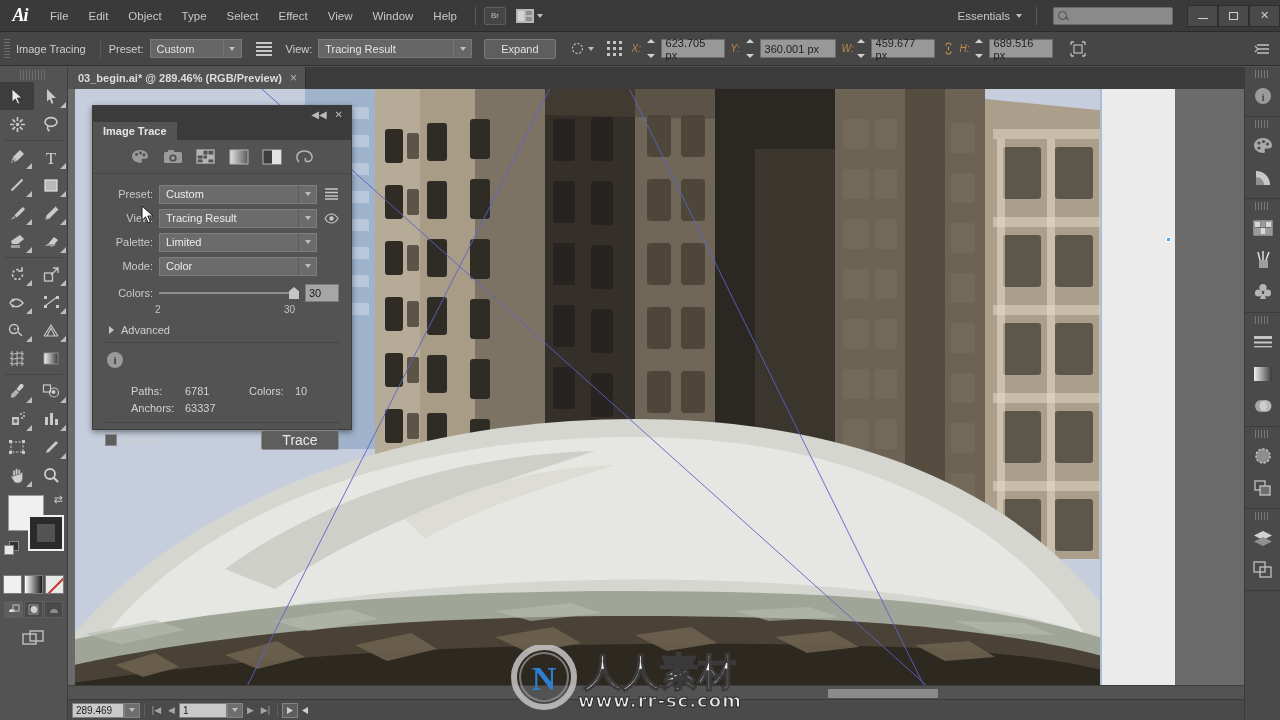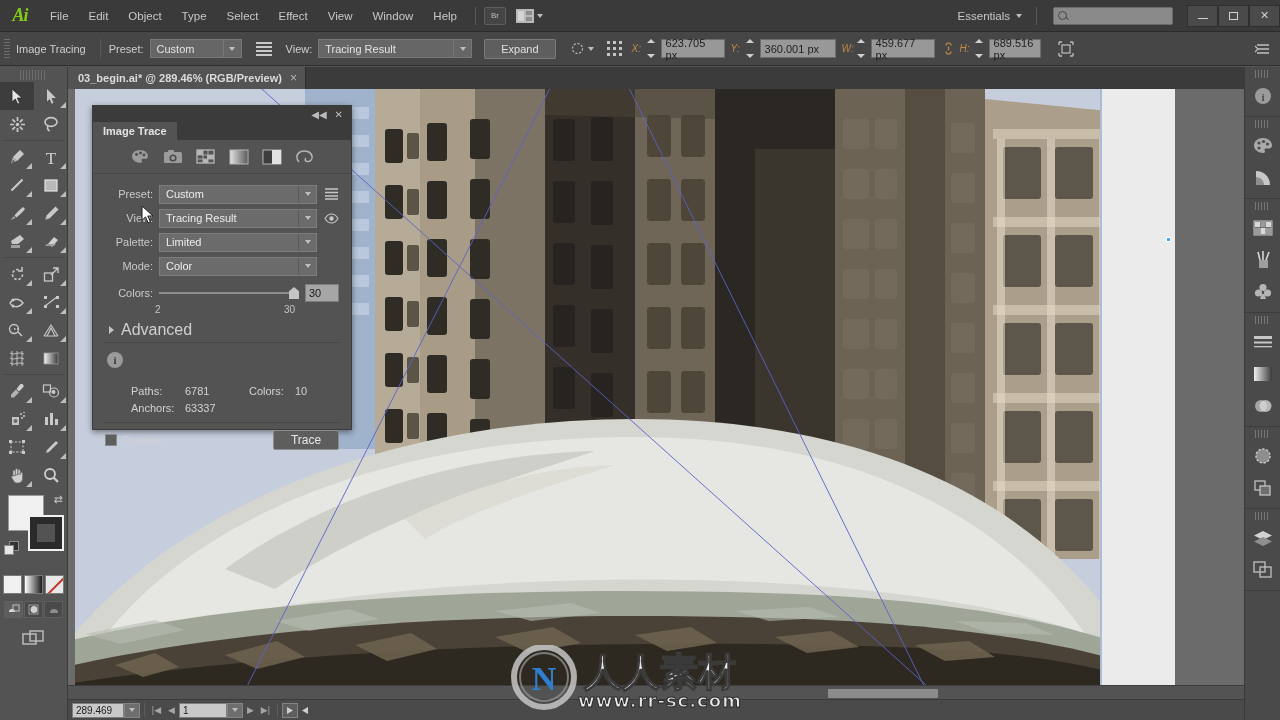--- a/index.html
+++ b/index.html
@@ -12,21 +12,21 @@
   .app{ position:relative; width:1280px; height:720px; }
 
   
   .menubar{
     position:absolute; left:0; top:0; width:1280px; height:32px;
     background:#3a3a3a; display:flex; align-items:center;
     border-bottom:1px solid #2b2b2b;
   }
   .ai-logo{
     width:40px; height:32px; display:flex; align-items:center; justify-content:center;
-    color:#84cc16; font-weight:bold; font-size:18px; font-style:italic;
+    color:#ffffff; font-weight:bold; font-size:18px; font-style:italic;
     font-family:"Liberation Serif", serif; letter-spacing:-1px;
   }
   .menu-item{
     padding:0 10px; height:32px; line-height:32px; font-size:11.5px; color:#c8c8c8;
     cursor:default; white-space:nowrap;
   }
   .mb-sep{ width:1px; height:18px; background:#5a5a5a; margin:0 8px; }
   .br-btn{
     width:22px;height:18px;border:1px solid #5e5e5e;border-radius:2px;background:#454545;
     color:#bfbfbf; font-size:8px; display:flex;align-items:center;justify-content:center;
@@ -184,36 +184,36 @@
   .slider .knob{ position:absolute;right:0px;top:1px;width:10px;height:12px;background:#c5c5c5;
     clip-path:polygon(50% 0,100% 35%,100% 100%,0 100%,0 35%); }
   .numfield{ width:34px;height:18px;background:#a6a6a6;border:1px solid #7d7d7d;font-size:11px;
     color:#1c1c1c;display:flex;align-items:center;justify-content:flex-start;padding-left:3px; }
   .sliderlabels{ display:flex;justify-content:space-between;font-size:10px;color:#c4c4c4;
     margin:0 44px 0 50px; }
   .advanced{ display:flex;align-items:center;gap:7px;height:22px;margin-top:6px;
     border-bottom:1px solid #464646;padding-bottom:4px; }
   .tri-r{ width:0;height:0;border-top:4px solid transparent;border-bottom:4px solid transparent;
     border-left:5px solid #c4c4c4;margin-left:4px; }
-  .advanced .lab{ font-size:16px;color:#cfcfcf; }
+  .advanced .lab{ font-size:11px;color:#cfcfcf; }
   .infoarea{ display:flex;align-items:flex-start;gap:8px;padding:7px 0 6px 2px; }
   .infoicon{ width:16px;height:16px;border-radius:50%;background:#9a9a9a;color:#3a3a3a;
     font-size:11px;font-weight:bold;font-family:"Liberation Serif",serif;
     display:flex;align-items:center;justify-content:center;margin-top:2px; }
   .infotbl{ flex:1;font-size:11px;color:#d2d2d2;margin-top:32px; }
   .infotbl .ln{ display:flex;height:17px;align-items:center; }
   .infotbl .k{ width:54px; }
   .infotbl .v{ width:64px; }
   .infotbl .k2{ width:46px; }
   .it-footer{ display:flex;align-items:center;justify-content:space-between;
     border-top:1px solid #464646;padding:7px 0 0 0; }
   .chk{ display:flex;align-items:center;gap:6px;font-size:11px;color:#d0d0d0; }
   .chkbox{ width:12px;height:12px;background:#5e5e5e;border:1px solid #8a8a8a; }
-  .tracebtn{ width:66px;height:20px;background:#5e5e5e;border:1px solid #8b8b8b;border-radius:2px;
-    font-size:12px;color:#e8e8e8;display:flex;align-items:center;justify-content:center;margin-left:44px; }
+  .tracebtn{ width:78px;height:20px;background:#5e5e5e;border:1px solid #8b8b8b;border-radius:2px;
+    font-size:14px;color:#e8e8e8;display:flex;align-items:center;justify-content:center;margin-left:44px; }
 
   
   .cursor{ position:absolute;left:141px;top:205px;z-index:50; }
 
   
   .watermark{ position:absolute;left:510px;top:645px;width:260px;height:70px;z-index:20; }
 </style>
 </head>
 <body>
 
@@ -337,21 +337,21 @@
     <svg width="15" height="15" viewBox="0 0 15 15">
       <path d="M5 4.5a2.5 2.5 0 1 1 5 0M5 10.5a2.5 2.5 0 1 0 5 0" fill="none" stroke="#c08a4a" stroke-width="1.2"></path>
       <path d="M7.5 5.5v4" stroke="#c08a4a" stroke-width="1.2"></path>
       </svg>
     <div class="coordgrp" style="margin-left:4px">
       <div class="coordlbl">H:</div>
       <div class="stepper">
           <i class="up"></i>
           <i class="dn"></i>
         </div>
-      <div class="cb-field" style="width:52px">689.516 px</div>
+      <div class="cb-field" style="width:64px">689.516 px</div>
     </div>
     <div style="width:10px"></div>
     <svg width="18" height="18" viewBox="0 0 18 18">
       <rect x="5" y="5" width="8" height="8" fill="none" stroke="#bdbdbd" stroke-width="1.2"></rect>
       <path d="M2 2h3M2 2v3M16 2h-3M16 2v3M2 16h3M2 16v-3M16 16h-3M16 16v-3" stroke="#bdbdbd" stroke-width="1.3"></path>
       </svg>
     <div class="spacer"></div>
     <svg width="18" height="16" viewBox="0 0 18 16" style="margin-right:8px">
       <path d="M3 4h12M3 8h12M3 12h12" stroke="#c0c0c0" stroke-width="1.4"></path>
       <path d="M1 5l3 3-3 3" fill="none" stroke="#c0c0c0" stroke-width="1.2"></path>

